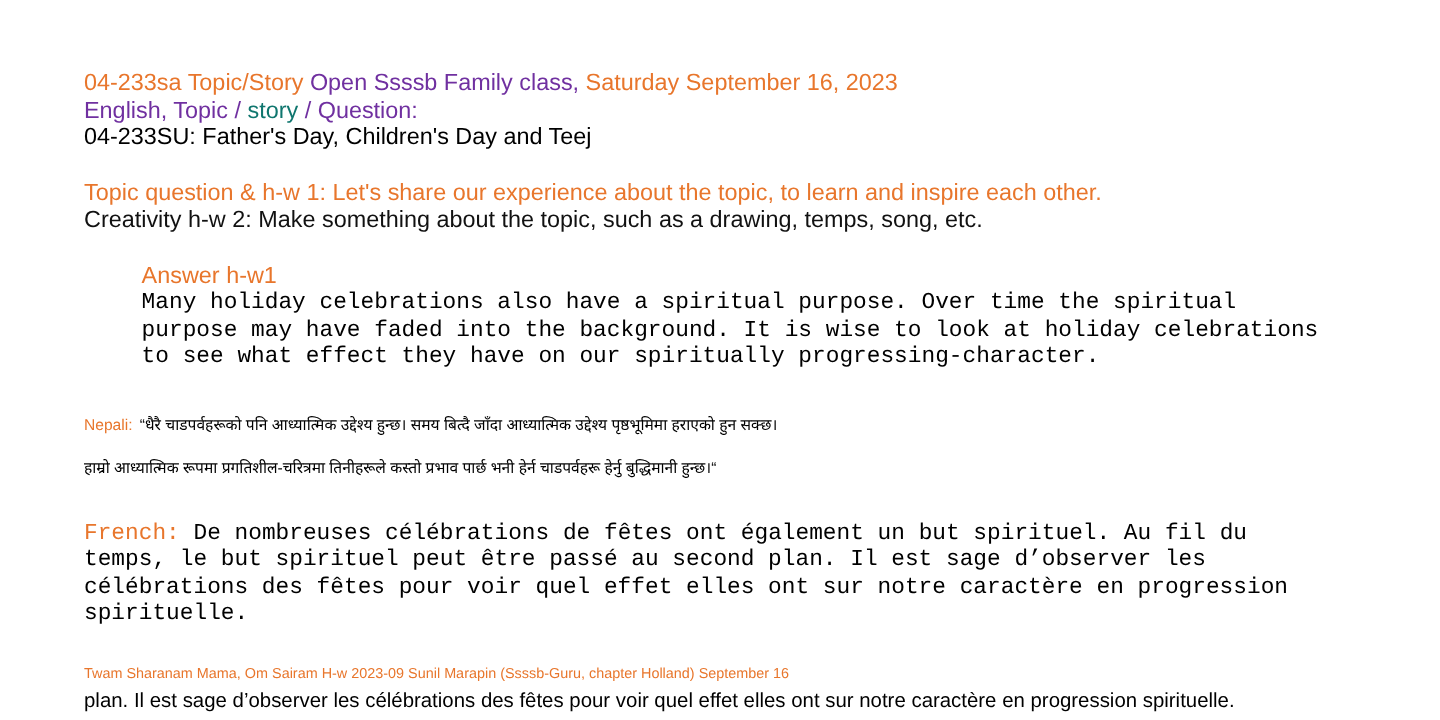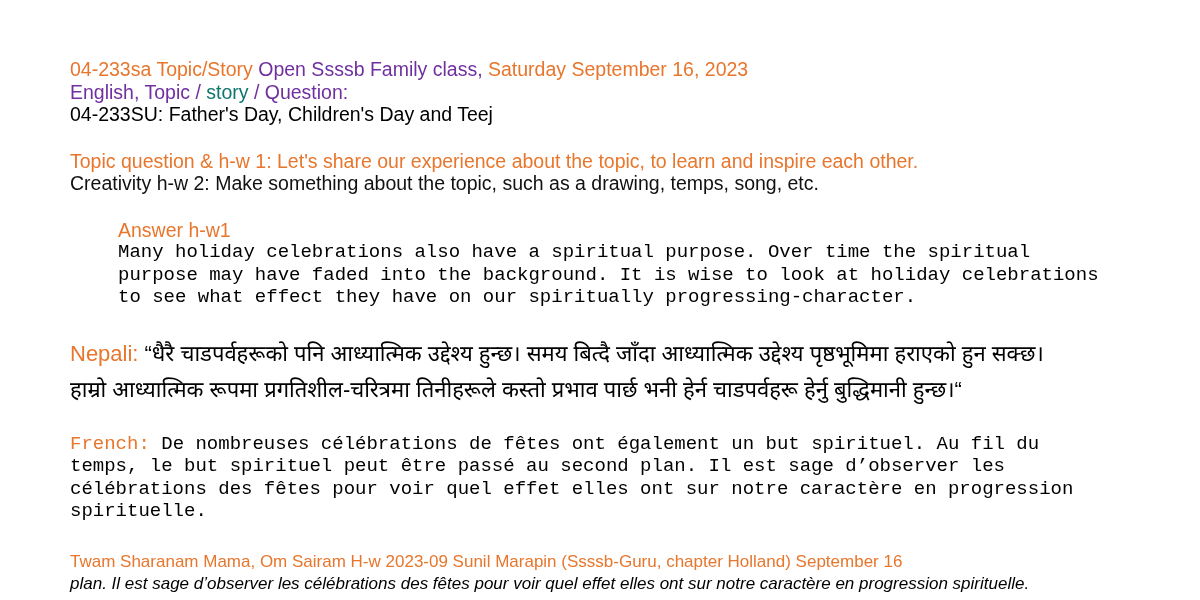--- a/index.html
+++ b/index.html
@@ -31,21 +31,21 @@
     font-size: 19.5px;
     line-height: 22.5px;
     white-space: nowrap;
   }
   .para {
     font-size: 19px;
     line-height: 22.5px;
     font-family: Liberation Mono, monospace;
   }
   .small-line {
-    font-size: 17px;
+    font-size: 12px;
     line-height: 21px;
     white-space: nowrap;
     margin-top: 12px;
   }
   .small-para {
     font-size: 17px;
     line-height: 21px;
   }
 
   
@@ -54,28 +54,28 @@
   .c-green  { color: #000000; }
   .c-lime   { color: #0f766e; }
   .c-black  { color: #111111; }
 
   
   .block-header { margin: 0; }
   .block-topic  { margin-top: 24px; }
   .block-answer { margin-top: 24px; margin-left: 48px; }
   .block-nepali { margin-top: 28px; }
   .nep-line {
-    font-size: 22px;
+    font-size: 13px;
     line-height: 34px;
     white-space: nowrap;
   }
   .nep-line-2 { margin-top: 2px; }
   .block-french { margin-top: 26px; }
   .block-footer { margin-top: 28px; }
-  .footer-line2 { margin-top: 1px; font-style: italic; }
+  .footer-line2 { margin-top: 1px; }
   .spacer-q { display: inline-block; width: 6px; }
 </style>
 </head>
 <body>
 
 <div class="page">
   <div class="doc">
 
     <div class="block-header">
 

